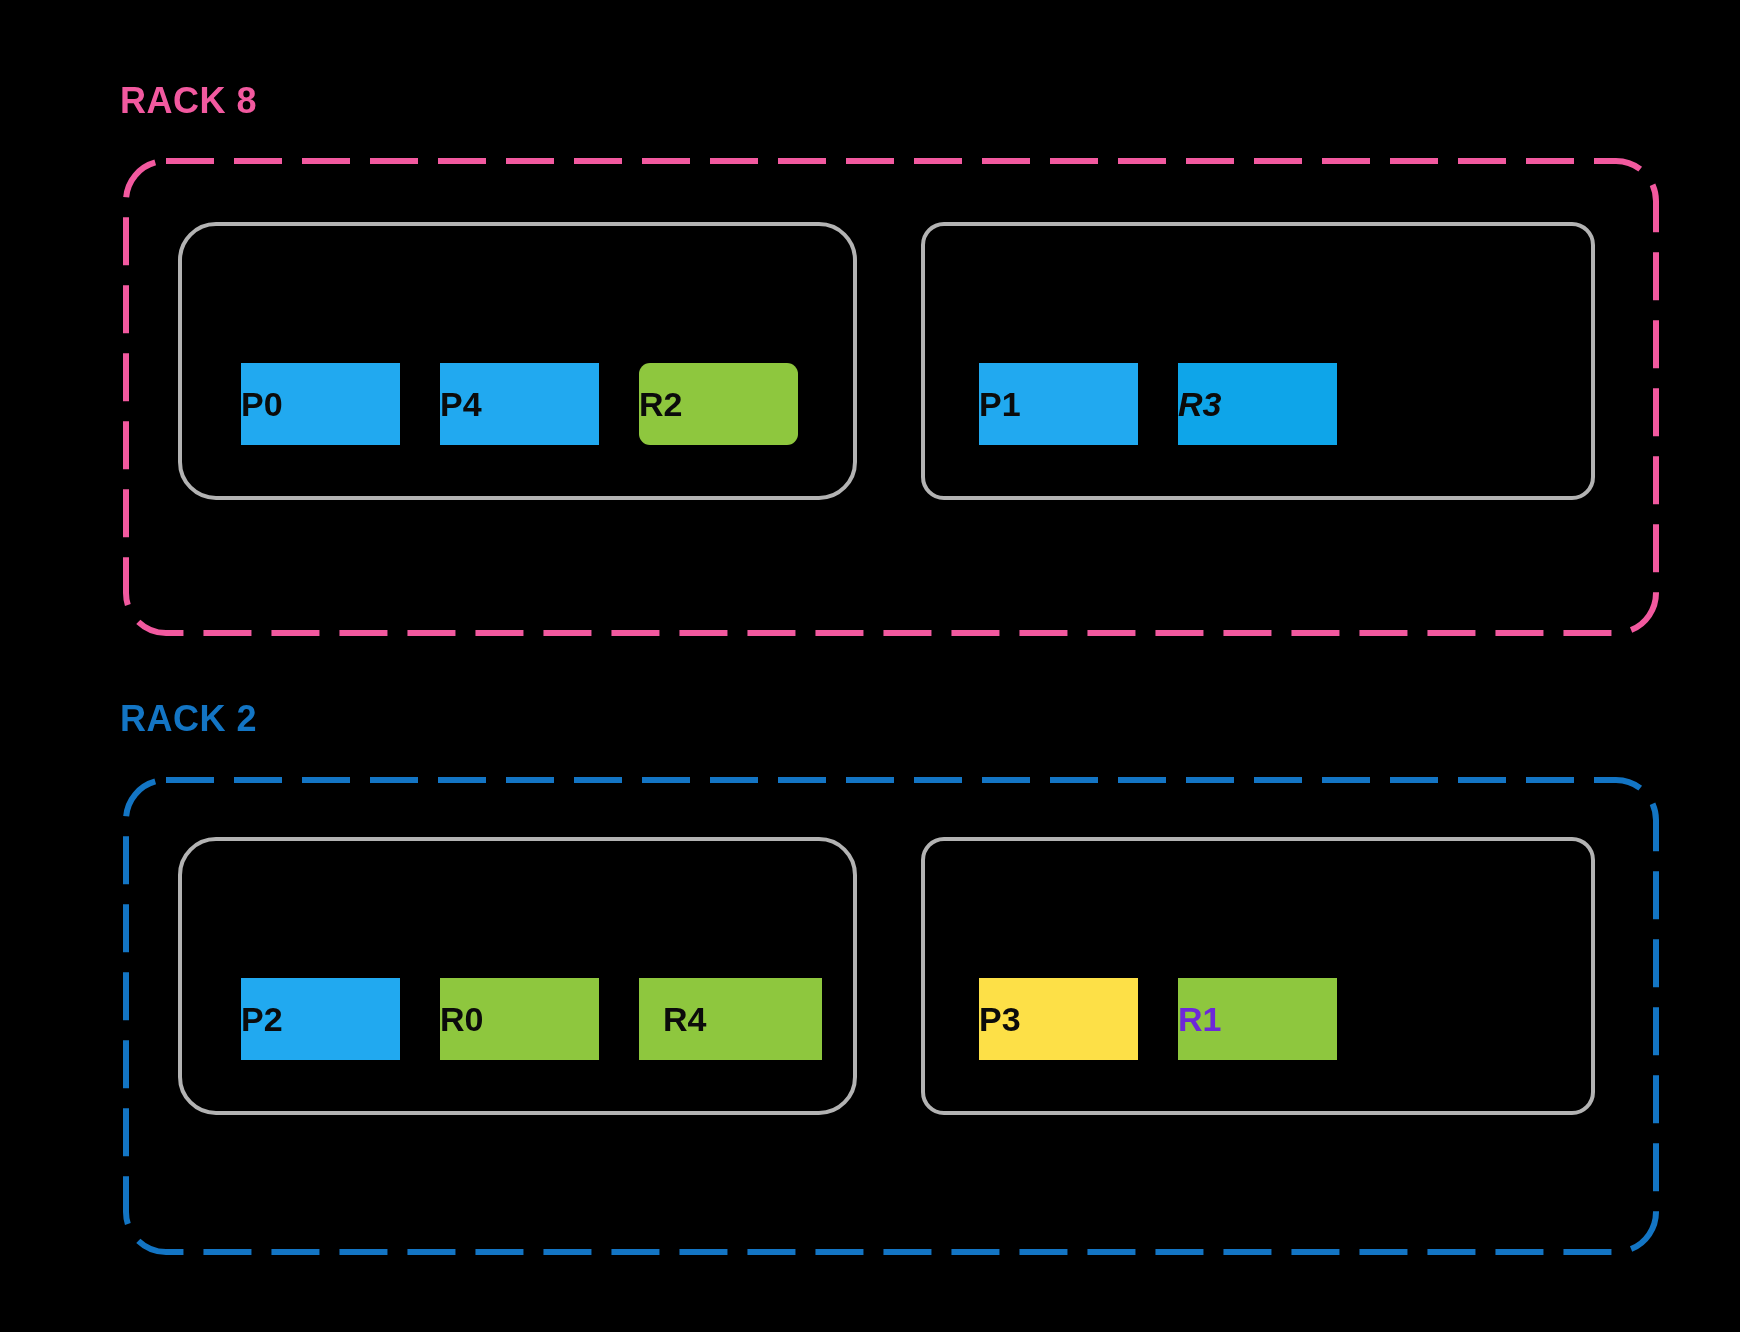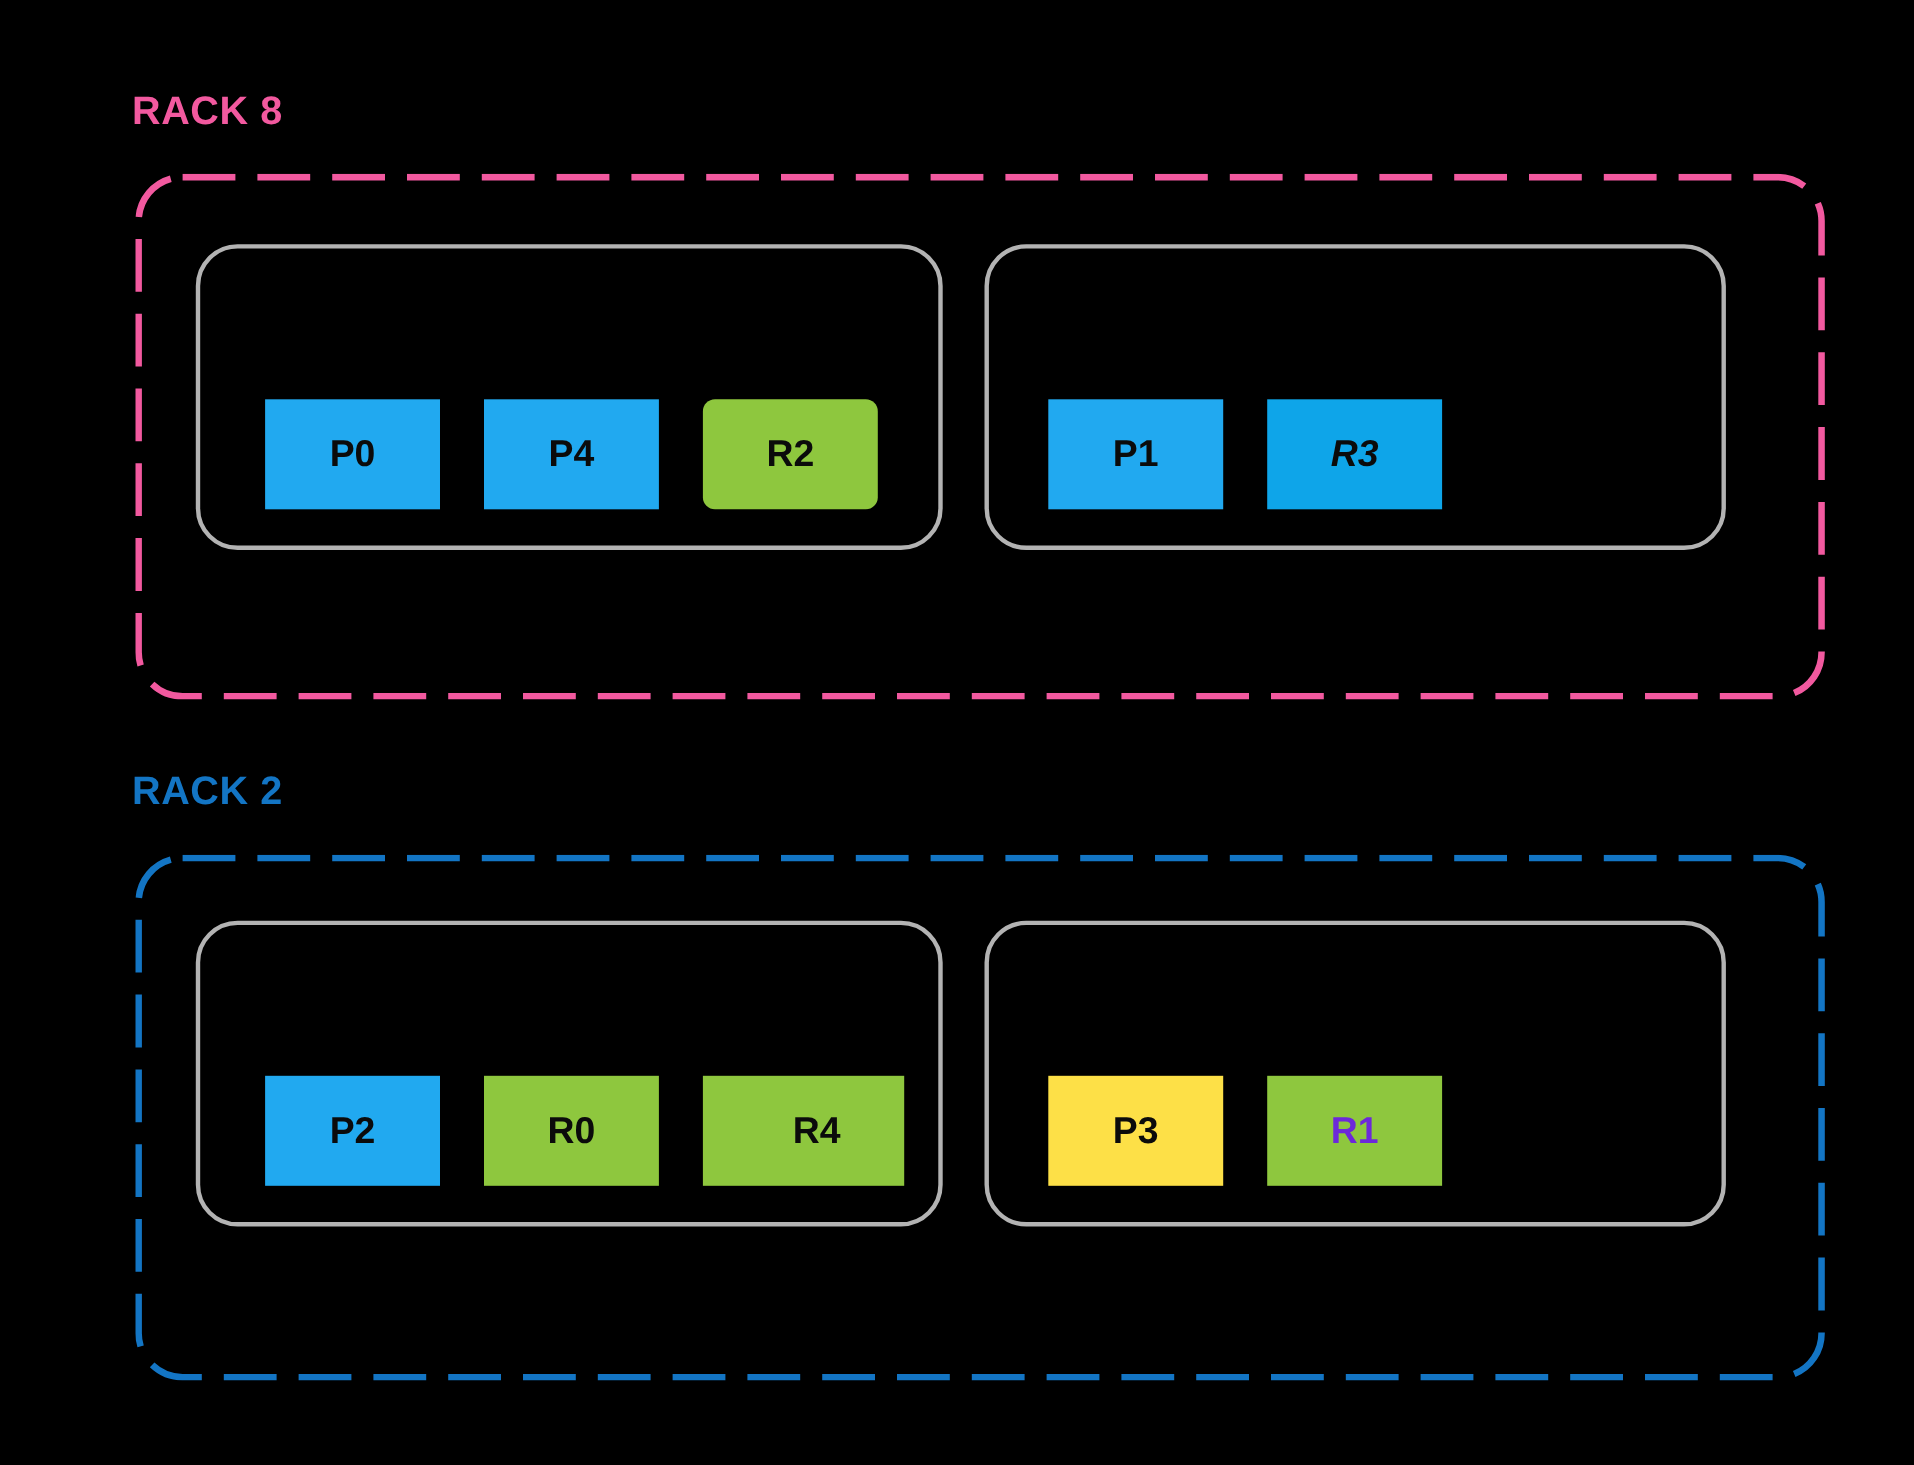--- a/index.html
+++ b/index.html
@@ -30,37 +30,37 @@
   .rack-outline.r2 { top: 777px; }
   .node {
     position: absolute;
     height: 278px;
     border: 4px solid #B3B3B3;
     border-radius: 38px;
     box-sizing: border-box;
     background: transparent;
   }
   .node.pos-a { left: 178px; width: 679px; }
-  .node.pos-b { left: 895px; width: 674px; }
+  .node.pos-b { left: 921px; width: 674px; border-radius: 23px; }
   .node.row1 { top: 222px; }
   .node.row2 { top: 837px; }
   .blocks {
     position: absolute;
     top: 137px;
     display: flex;
     gap: 40px;
   }
   .node.pos-a .blocks { left: 59px; }
   .node.pos-b .blocks { left: 54px; }
   .block {
     width: 159px;
-    height: 100px;
+    height: 82px;
     display: flex;
     align-items: center;
-    justify-content: center;
+    justify-content: flex-start;
   }
   .block-label {
     font-size: 34px;
     font-weight: 700;
     color: #0B0B0B;
   }
 </style>
 </head>
 <body>
 

